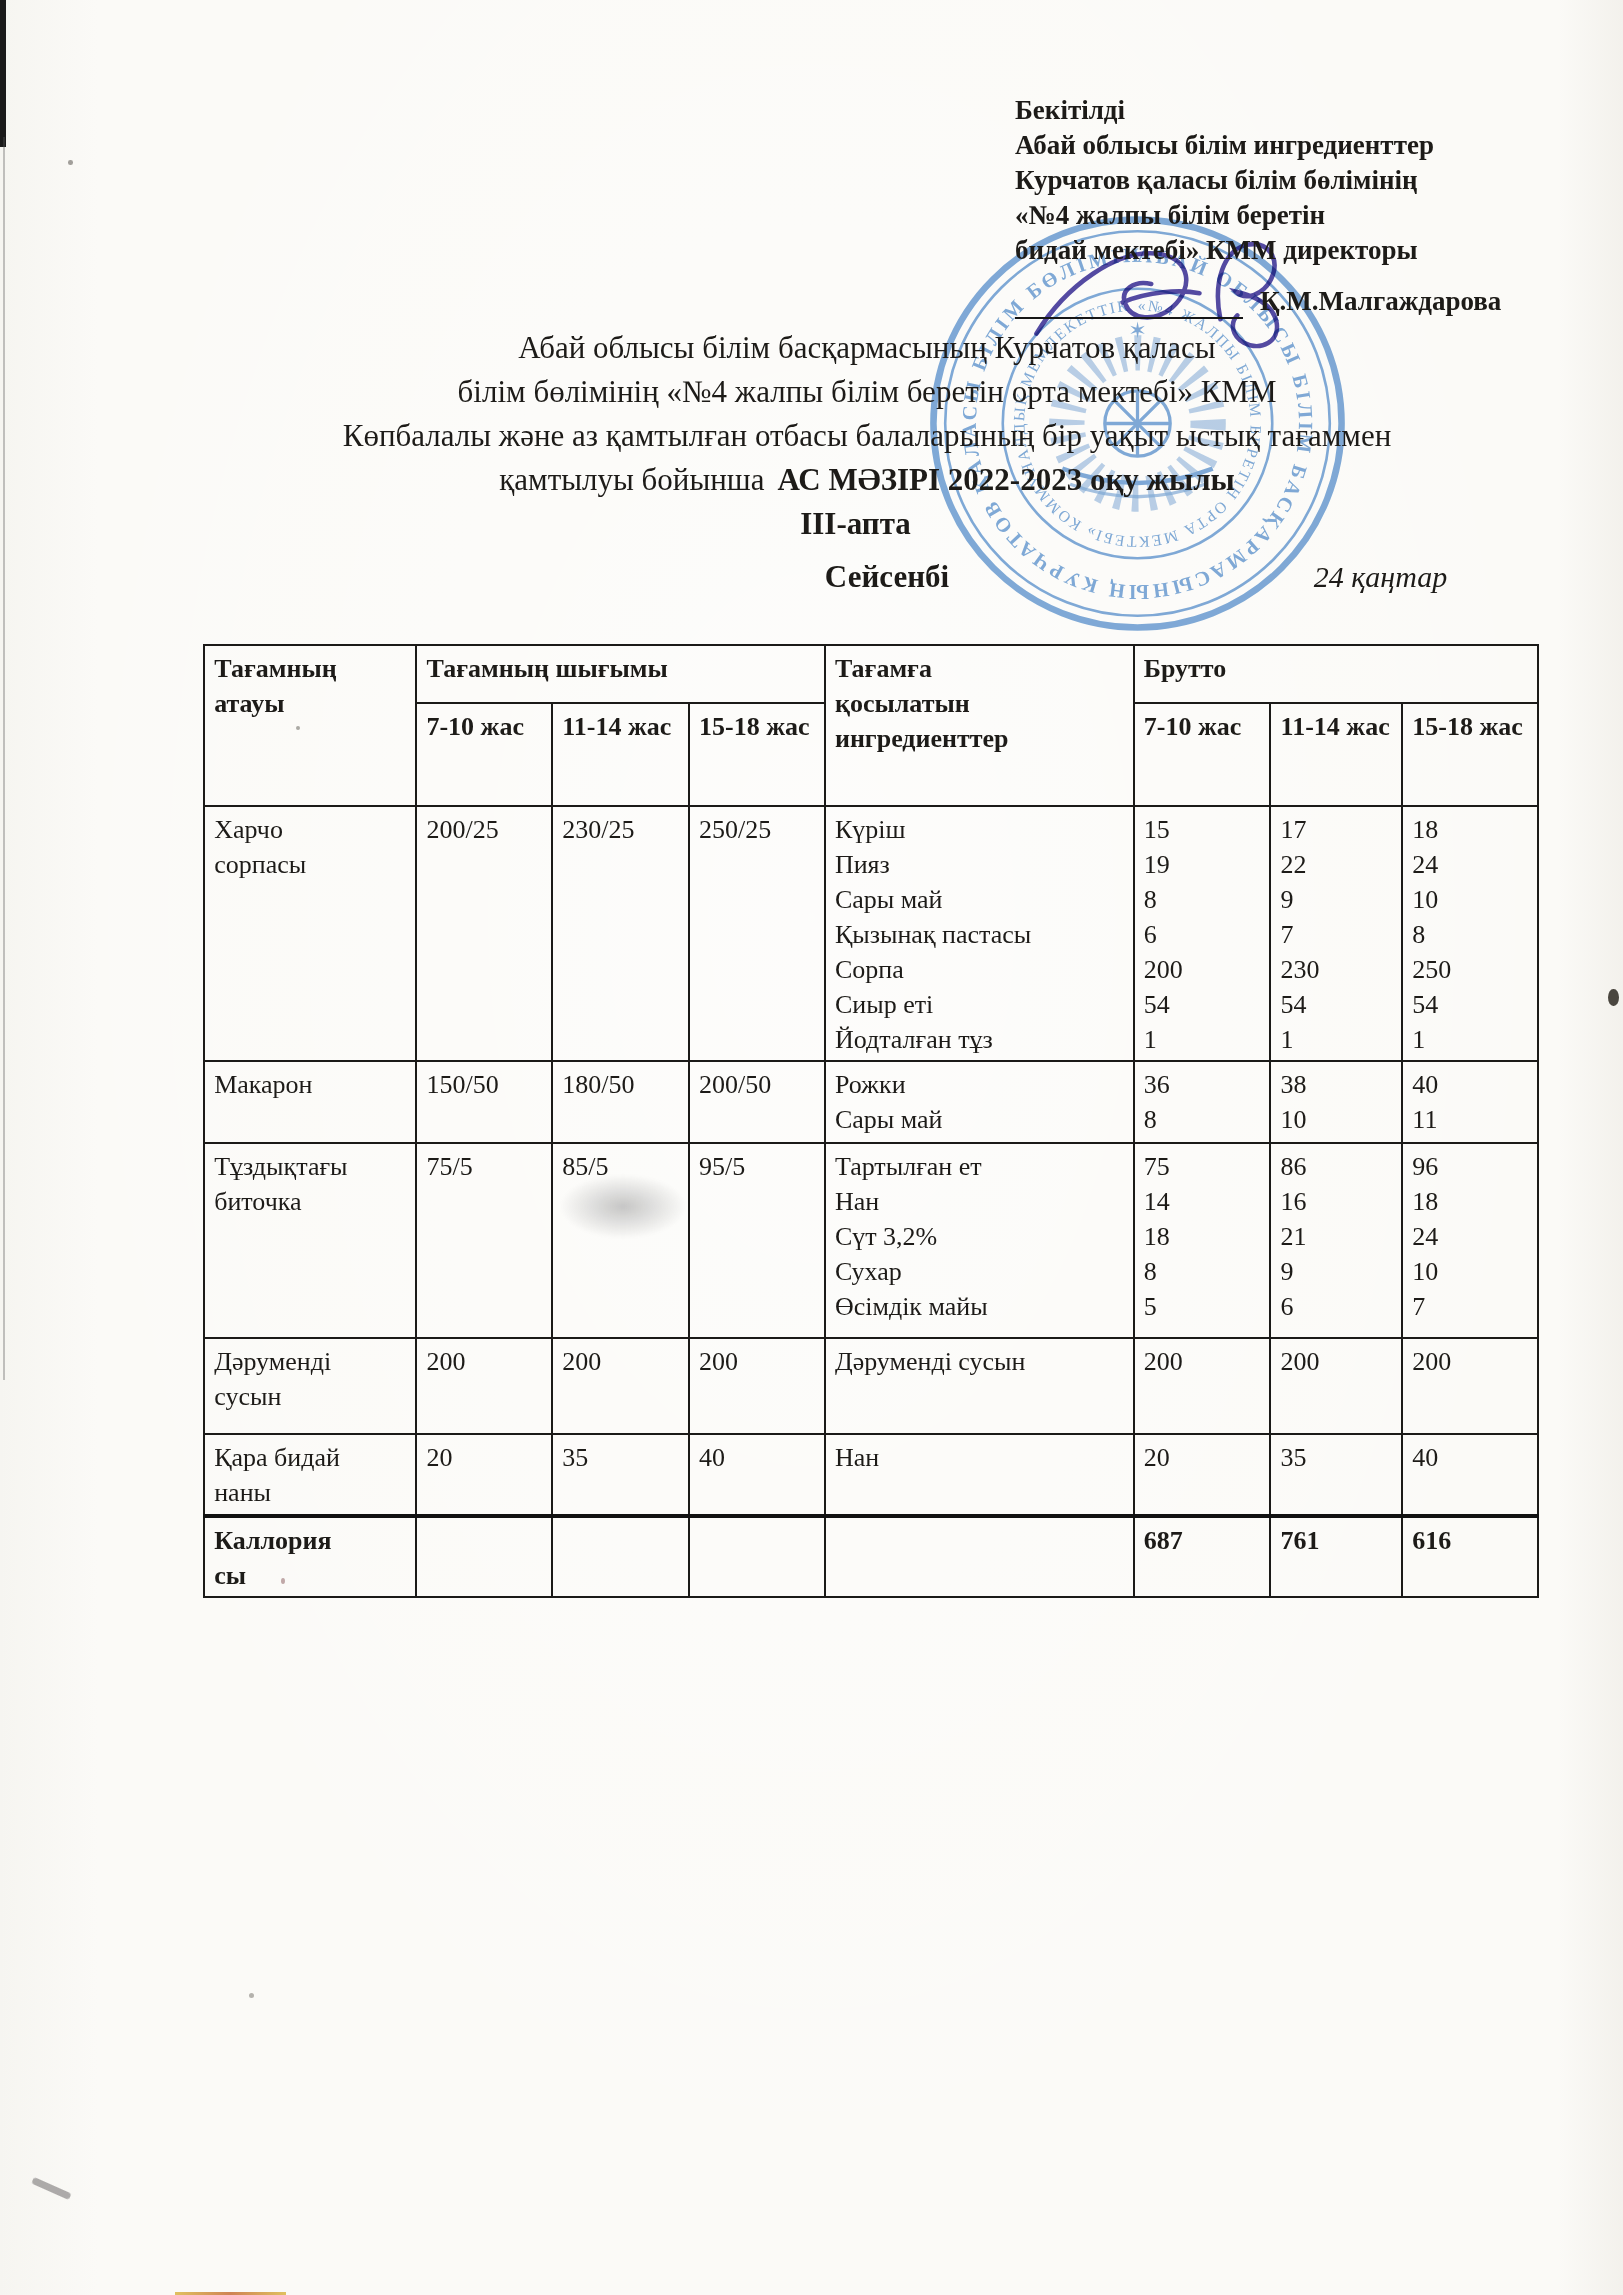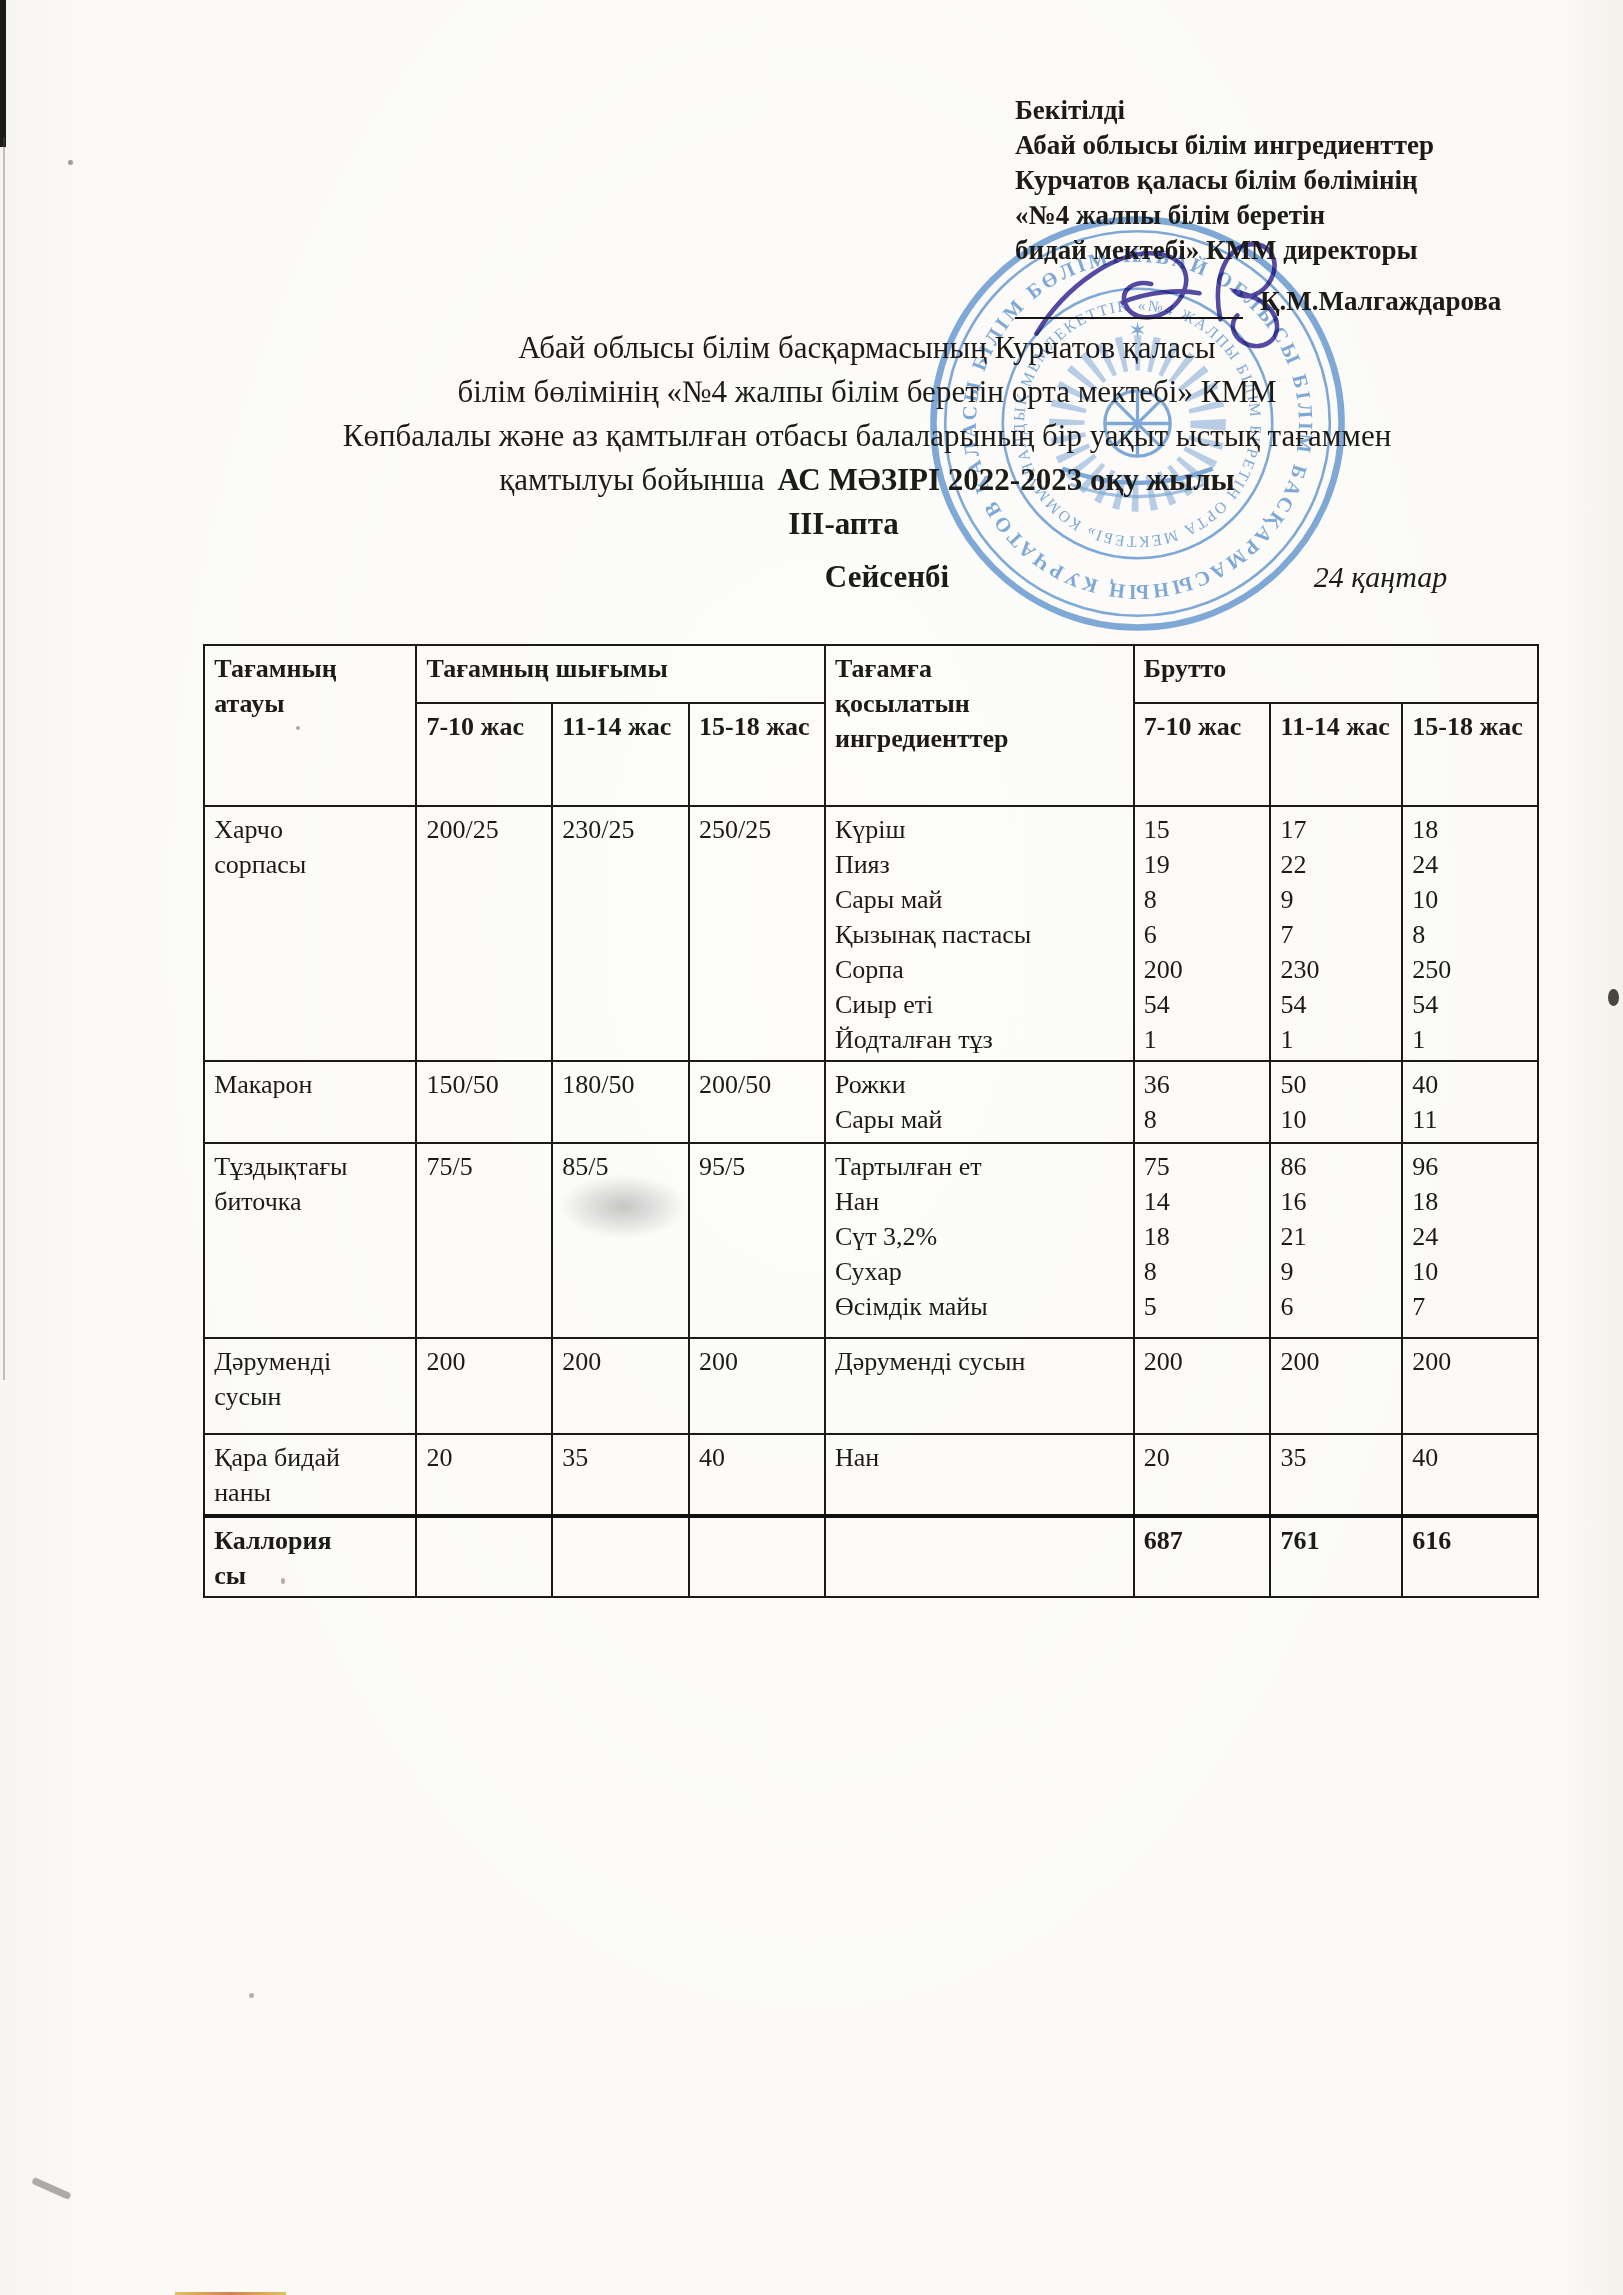--- a/index.html
+++ b/index.html
@@ -53,21 +53,21 @@
     mix-blend-mode:multiply;pointer-events:none;
   }
 
   
   .titleblock{
     position:absolute;left:157px;top:326px;width:1420px;
     font-size:31px;line-height:44px;text-align:center;
   }
   .t4-bold{font-weight:bold;margin-left:13px;}
   .linerel{position:relative;height:44px;}
-  .week{position:absolute;left:582px;width:209px;text-align:center;font-weight:bold;}
+  .week{position:absolute;left:594px;width:209px;text-align:center;font-weight:bold;}
   .day{position:absolute;left:632px;width:196px;font-weight:bold;}
   .date{position:absolute;left:1099px;width:249px;text-align:center;font-style:italic;font-size:30px;}
 
   
   .menu-table{
     position:absolute;left:203px;top:644px;
     border-collapse:collapse;table-layout:fixed;width:1336px;
     font-size:26px;line-height:35px;
   }
   .menu-table th,.menu-table td{
@@ -239,21 +239,21 @@
       </tr>
       <tr class="r2">
         <td><span class="dishspan">Макарон</span></td>
         <td>150/50</td>
         <td>180/50</td>
         <td>200/50</td>
         <td class="ml">Рожки
 Сары май</td>
         <td class="ml">36
 8</td>
-        <td class="ml">50
+        <td class="ml">38
 10</td>
         <td class="ml">40
 11</td>
       </tr>
       <tr class="r3">
         <td><span class="dishspan">Тұздықтағы биточка</span></td>
         <td>75/5</td>
         <td>85/5</td>
         <td>95/5</td>
         <td class="ml">Тартылған ет

